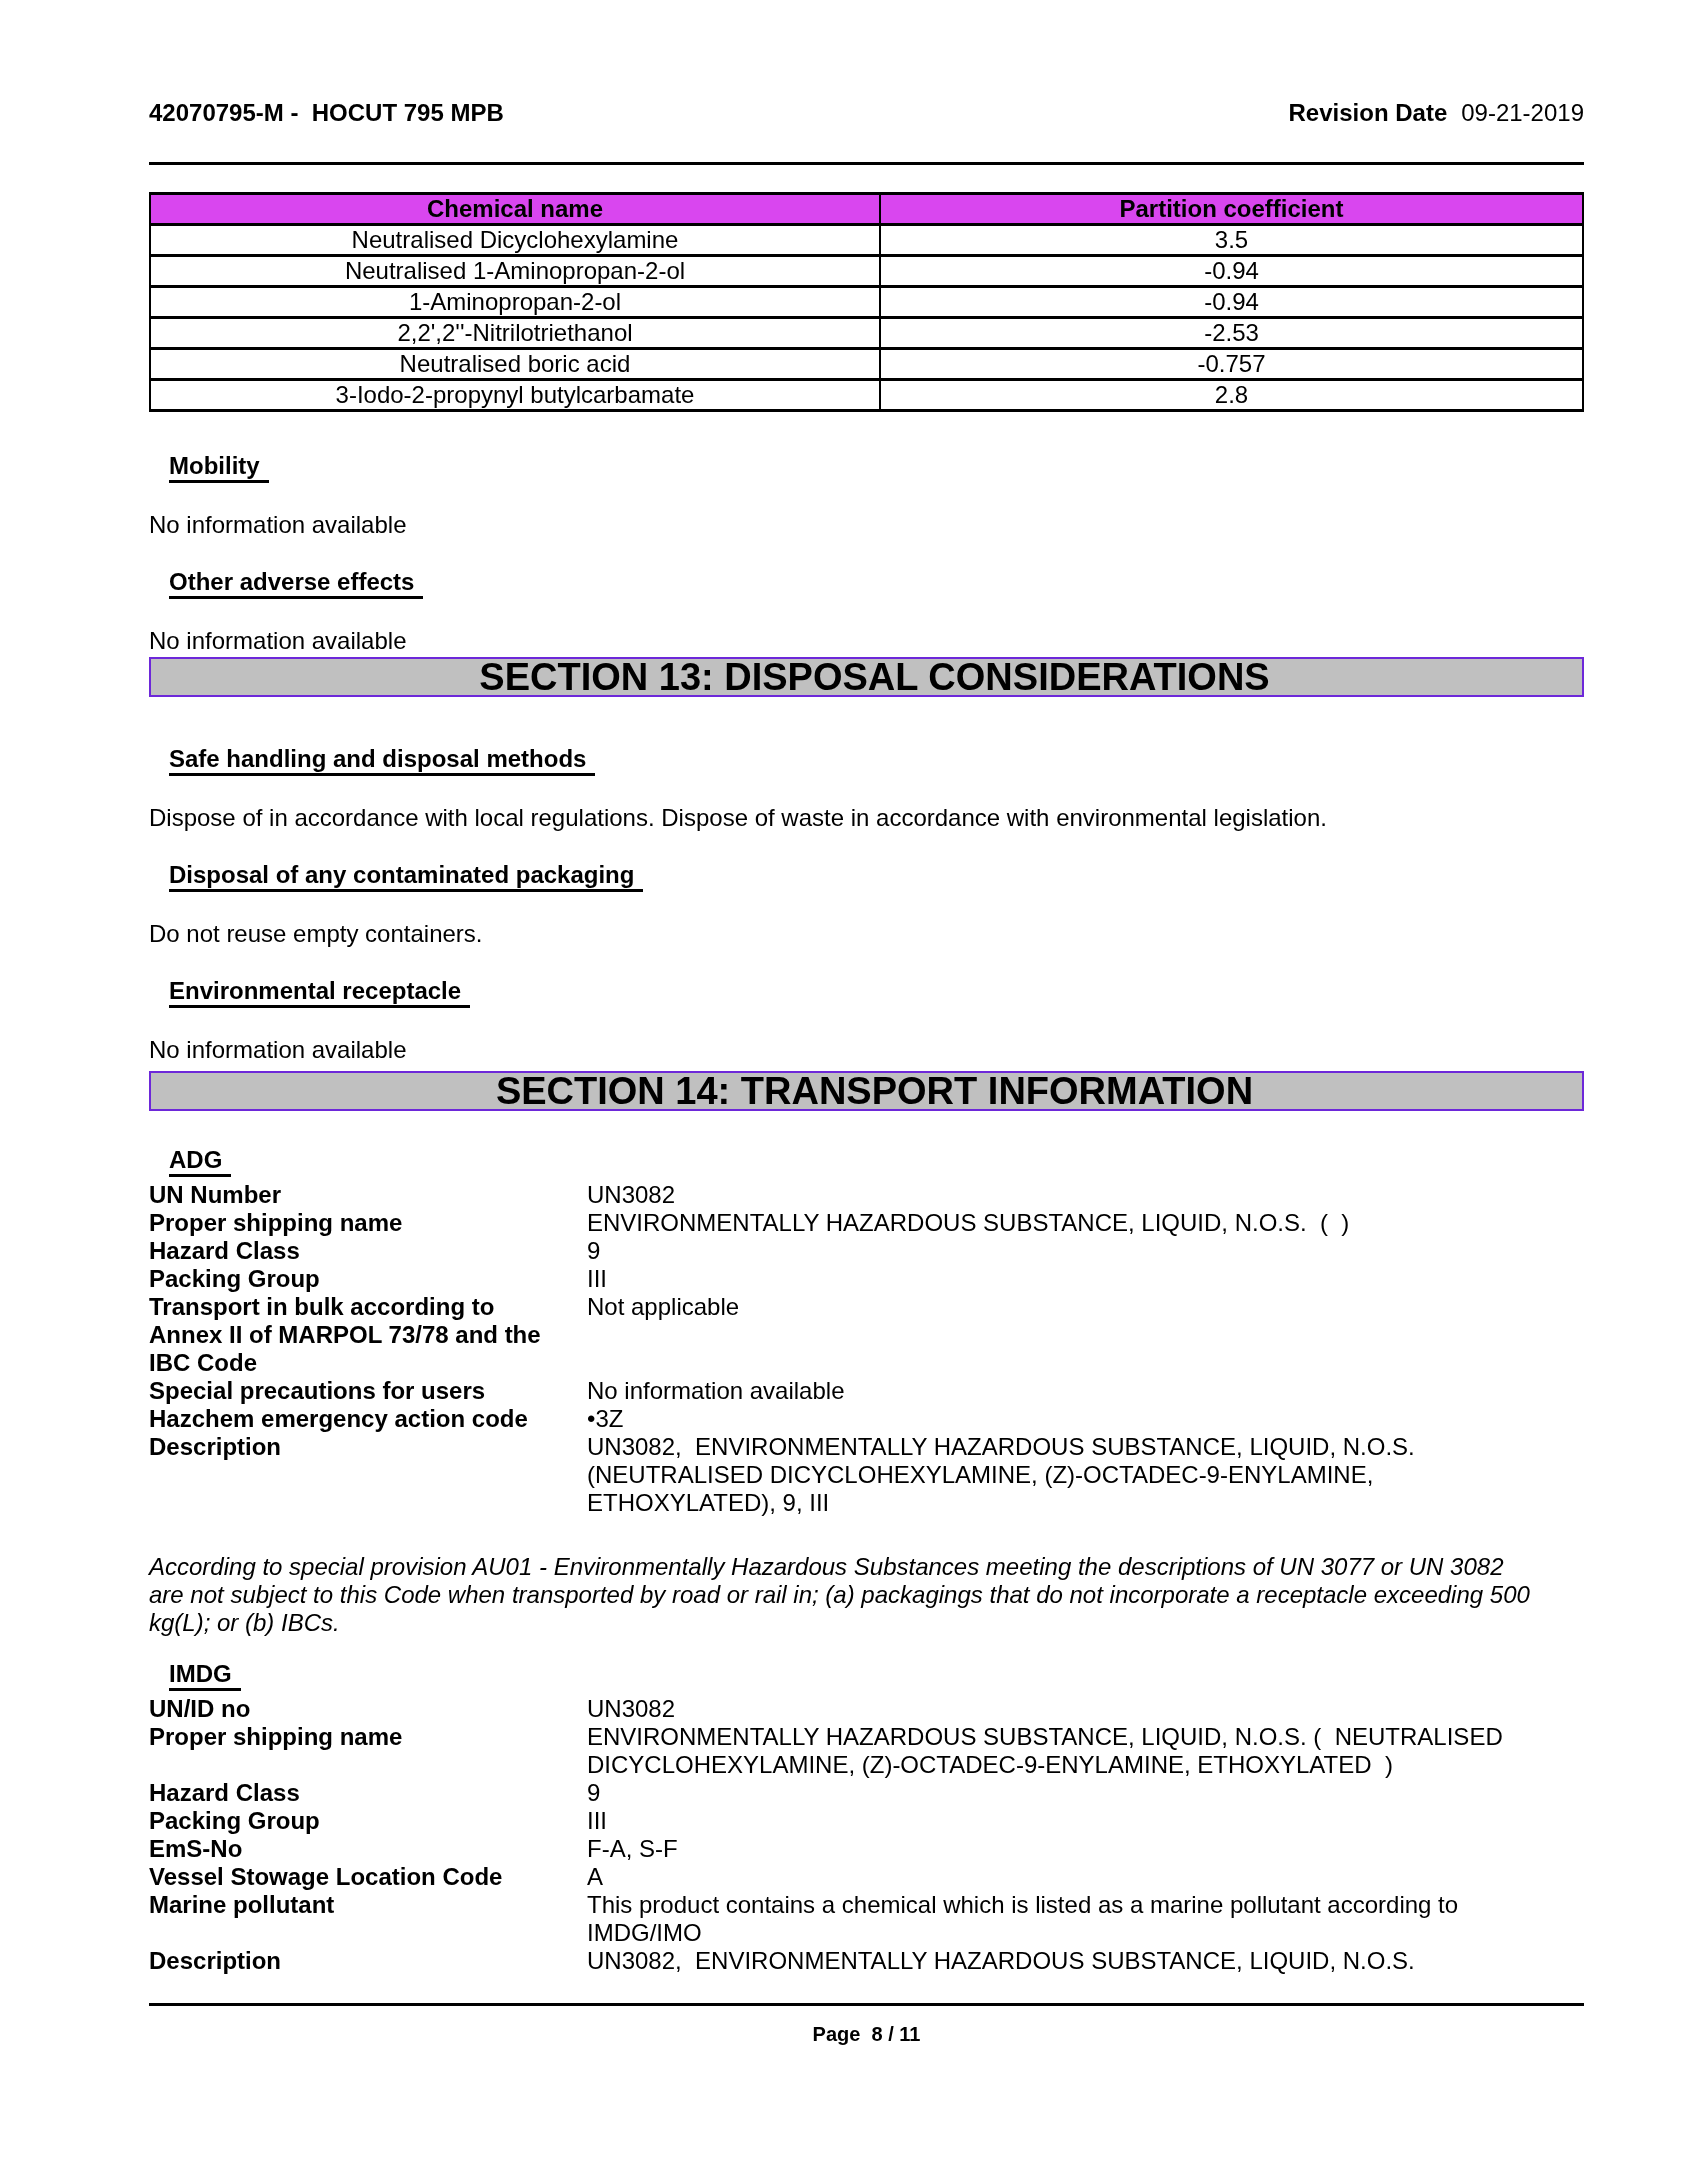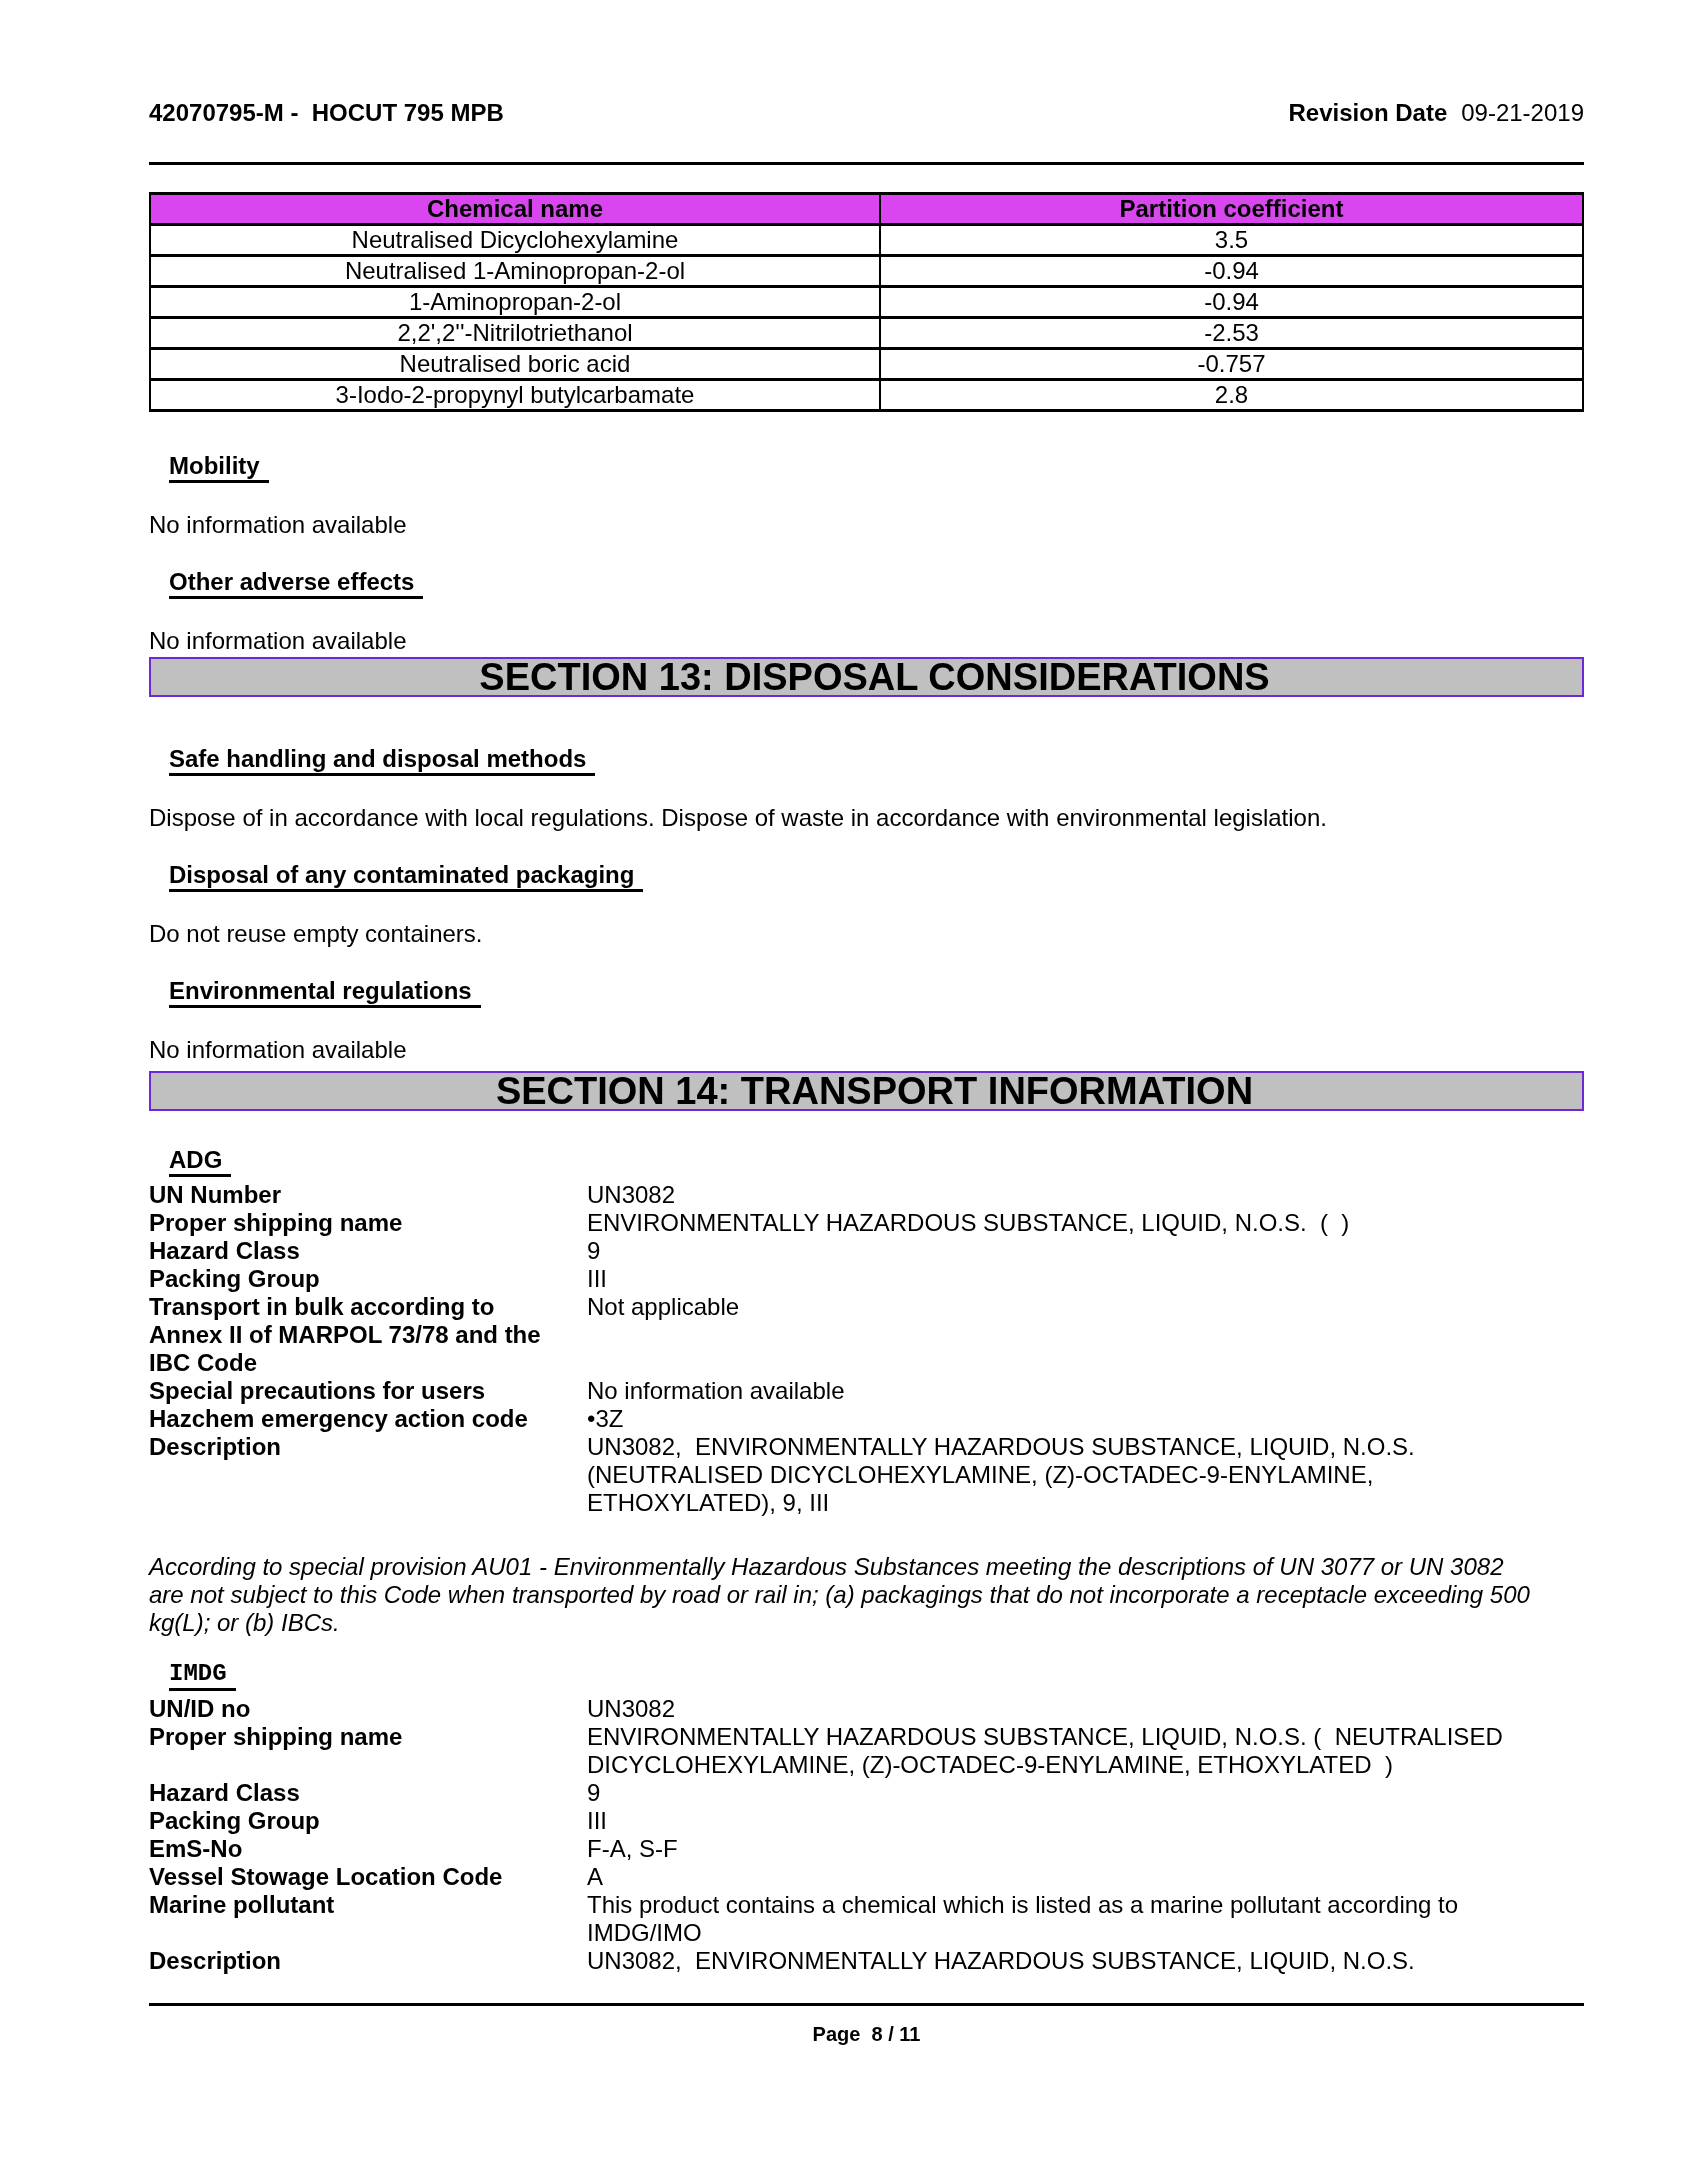--- a/index.html
+++ b/index.html
@@ -48,21 +48,21 @@
     box-sizing: border-box; height: 40px; margin-top: 2px;
     background: #c0c0c0; border: 2px solid #6d28d9;
     text-align: center; line-height: 36px;
     font-size: 38px; font-weight: bold; padding-left: 16px;
   }
   .secbar.s14 { margin-top: 7px; }
   .mt-safe { margin-top: 49px; }
   .mt-mob  { margin-top: 41px; }
 
   .group-heading { margin-top: 36px; }
-  .group-heading.imdg { margin-top: 24px; font-family: Liberation Mono, monospace; }
+  .group-heading.imdg { margin-top: 24px; }
   .kv { margin-top: 6px; }
   .kv-row { display: grid; grid-template-columns: 438px 1fr; }
   .kv-label { font-size: 24px; font-weight: bold; line-height: 28px; white-space: pre-wrap; }
   .kv-value { font-size: 24px; line-height: 28px; white-space: pre-wrap; }
 
   .note {
     margin-top: 36px; font-size: 24px; font-style: italic;
     line-height: 28px; white-space: pre-wrap;
   }
 
@@ -122,21 +122,21 @@
   <div class="para">No information available</div>
 
   <div class="secbar">SECTION 13: DISPOSAL CONSIDERATIONS</div>
 
   <div class="ul-heading mt-safe"><span>Safe handling and disposal methods</span></div>
   <div class="para">Dispose of in accordance with local regulations. Dispose of waste in accordance with environmental legislation.</div>
 
   <div class="ul-heading"><span>Disposal of any contaminated packaging</span></div>
   <div class="para">Do not reuse empty containers.</div>
 
-  <div class="ul-heading"><span>Environmental regulations</span></div>
+  <div class="ul-heading"><span>Environmental receptacle</span></div>
   <div class="para">No information available</div>
 
   <div class="secbar s14">SECTION 14: TRANSPORT INFORMATION</div>
 
   <div class="ul-heading group-heading"><span>ADG</span></div>
   <div class="kv">
     <div class="kv-row">
       <div class="kv-label">UN Number</div>
       <div class="kv-value">UN3082</div>
     </div>

